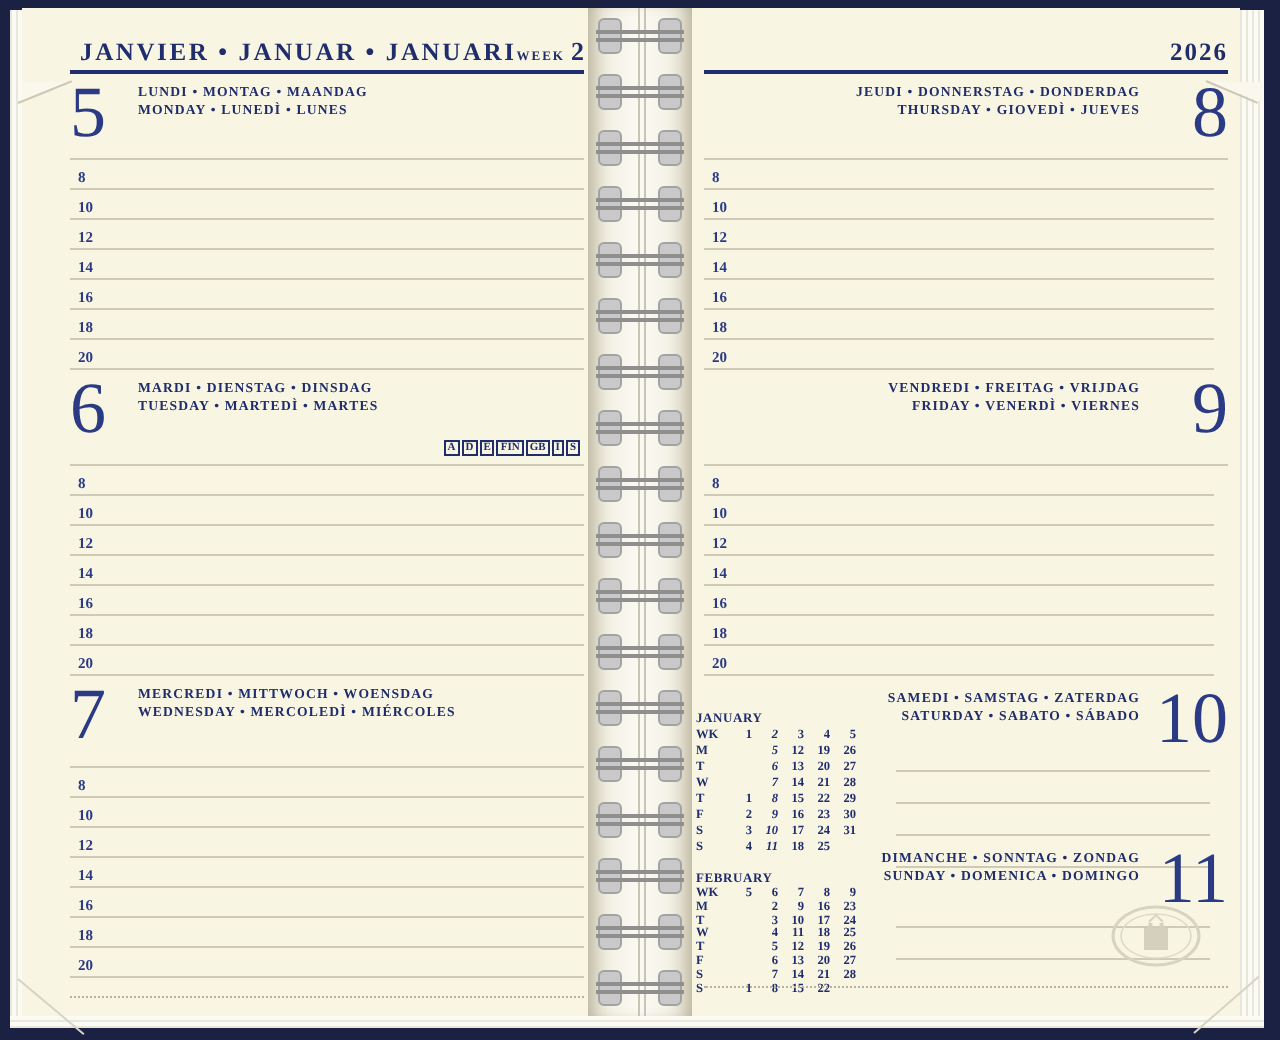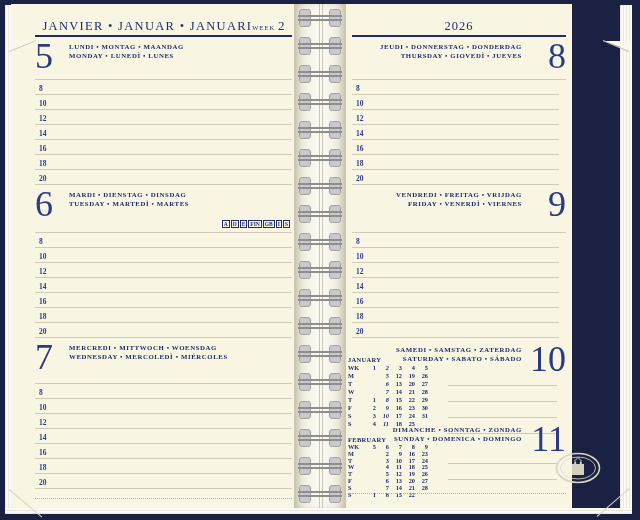--- a/index.html
+++ b/index.html
@@ -16,39 +16,39 @@
   .stage{position:relative;width:640px;height:520px;background:var(--cover);overflow:hidden;}
 
   
   .se{position:absolute;background:repeating-linear-gradient(90deg,#e9e6da 0 1px,#fbfaf4 1px 3px);}
   .se-left{left:5px;top:5px;width:6px;height:505px;}
   .se-right{left:620px;top:5px;width:12px;height:505px;}
   .se-bottom{left:5px;top:508px;width:627px;height:6px;background:repeating-linear-gradient(0deg,#e9e6da 0 1px,#fbfaf4 1px 3px);}
 
   .page{position:absolute;top:4px;height:504px;background:var(--paper);}
   .page-left{left:11px;width:283px;padding:13px 2px 0 24px;}
-  .page-right{left:346px;width:226px;padding:13px 6px 0 6px;}
+  .page-right{left:346px;width:274px;padding:13px 6px 0 6px;}
 
   
   .gap{position:absolute;left:294px;top:4px;width:52px;height:504px;
        background:linear-gradient(90deg,#e6e2d0 0%,#f5f3e7 25%,#fbfaf3 50%,#f5f3e7 75%,#e6e2d0 100%);
        box-shadow:inset 8px 0 8px -5px rgba(110,100,70,.35), inset -8px 0 8px -5px rgba(110,100,70,.35);}
   .seam{position:absolute;left:25px;top:0;width:4px;height:100%;
         border-left:1px solid #c9c5b2;border-right:1px solid #c9c5b2;}
   .binding{position:absolute;left:4px;top:0;width:44px;height:100%;display:flex;flex-direction:column;
            justify-content:space-between;padding:5px 0;}
   .loop{position:relative;width:44px;height:18px;flex:0 0 auto;}
   .pad{position:absolute;top:0;width:12px;height:18px;background:#c9c9c9;border:1px solid #a3a3a3;border-radius:3px;}
   .pad.pl{left:1px;} .pad.pr{right:1px;}
   .wire{position:absolute;left:0;right:0;height:2px;background:#8f8f8f;z-index:2;}
   .w1{top:6px;} .w2{top:10px;}
 
   
-  .ph{height:20px;border-bottom:2px solid var(--navy);display:flex;justify-content:center;
-      align-items:flex-end;font-weight:normal;color:var(--navy);padding-bottom:1px;}
+  .ph{height:20px;border-bottom:2px solid var(--navy);display:flex;justify-content:flex-end;
+      align-items:flex-end;font-weight:bold;color:var(--navy);padding-bottom:1px;}
   .ph-months{font-size:12.5px;letter-spacing:1.3px;}
   .ph-year{font-size:12.5px;letter-spacing:1px;}
   .week-wrap{display:flex;align-items:baseline;gap:3px;}
   .week-word{font-size:6.5px;letter-spacing:1px;}
   .week-num{font-size:13px;}
 
   
   .day-head{position:relative;border-bottom:1px solid var(--line);display:flex;align-items:flex-start;color:var(--navy);}
   .h42{height:43px;} .h47{height:48px;} 
   .day-num{font-size:36px;line-height:38px;color:var(--navy2);width:34px;flex:0 0 auto;}

